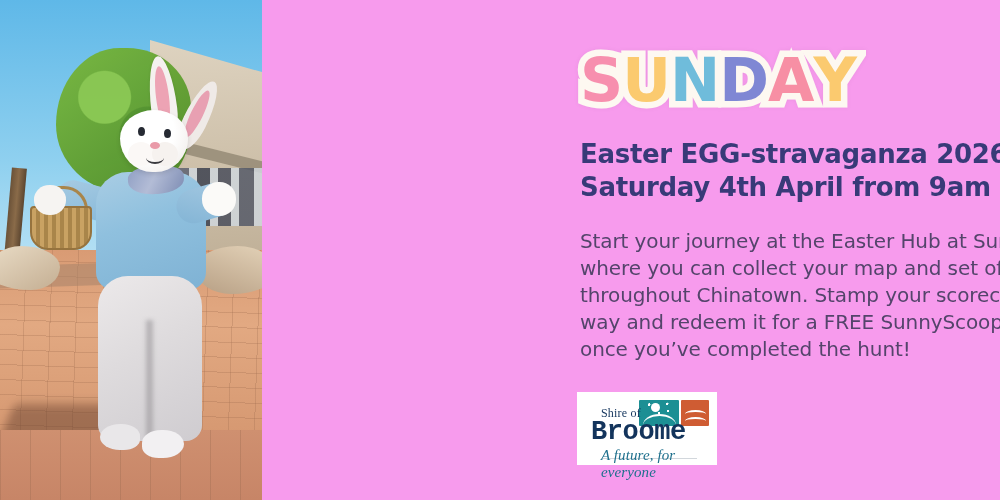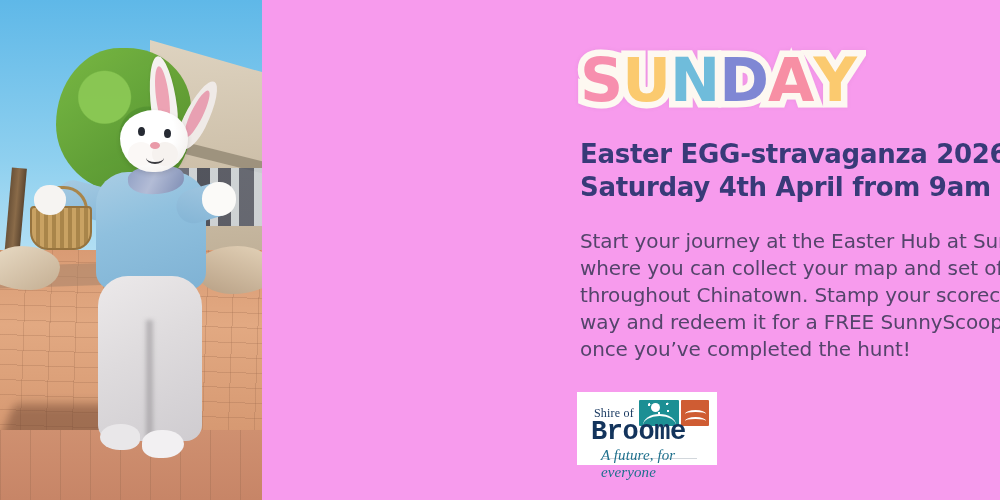--- a/index.html
+++ b/index.html
@@ -381,21 +381,21 @@
     border-top: 2.2px solid #ffffff;
     border-radius: 50%;
   }
   .logo-wave2 {
     position: absolute; left: 108px; top: 25px;
     width: 21px; height: 6px;
     border-top: 2.2px solid #ffffff;
     border-radius: 50%;
   }
   .logo-shireof {
-    position: absolute; left: 17px; top: 14px;
+    position: absolute; left: 24px; top: 14px;
     font-family: "Liberation Serif", serif;
     font-size: 12px;
     color: #13345c;
     letter-spacing: .2px;
   }
   .logo-broome {
     position: absolute; left: 14px; top: 26px;
     font-family: Liberation Mono, monospace;
     font-size: 27px;
     font-weight: 700;

